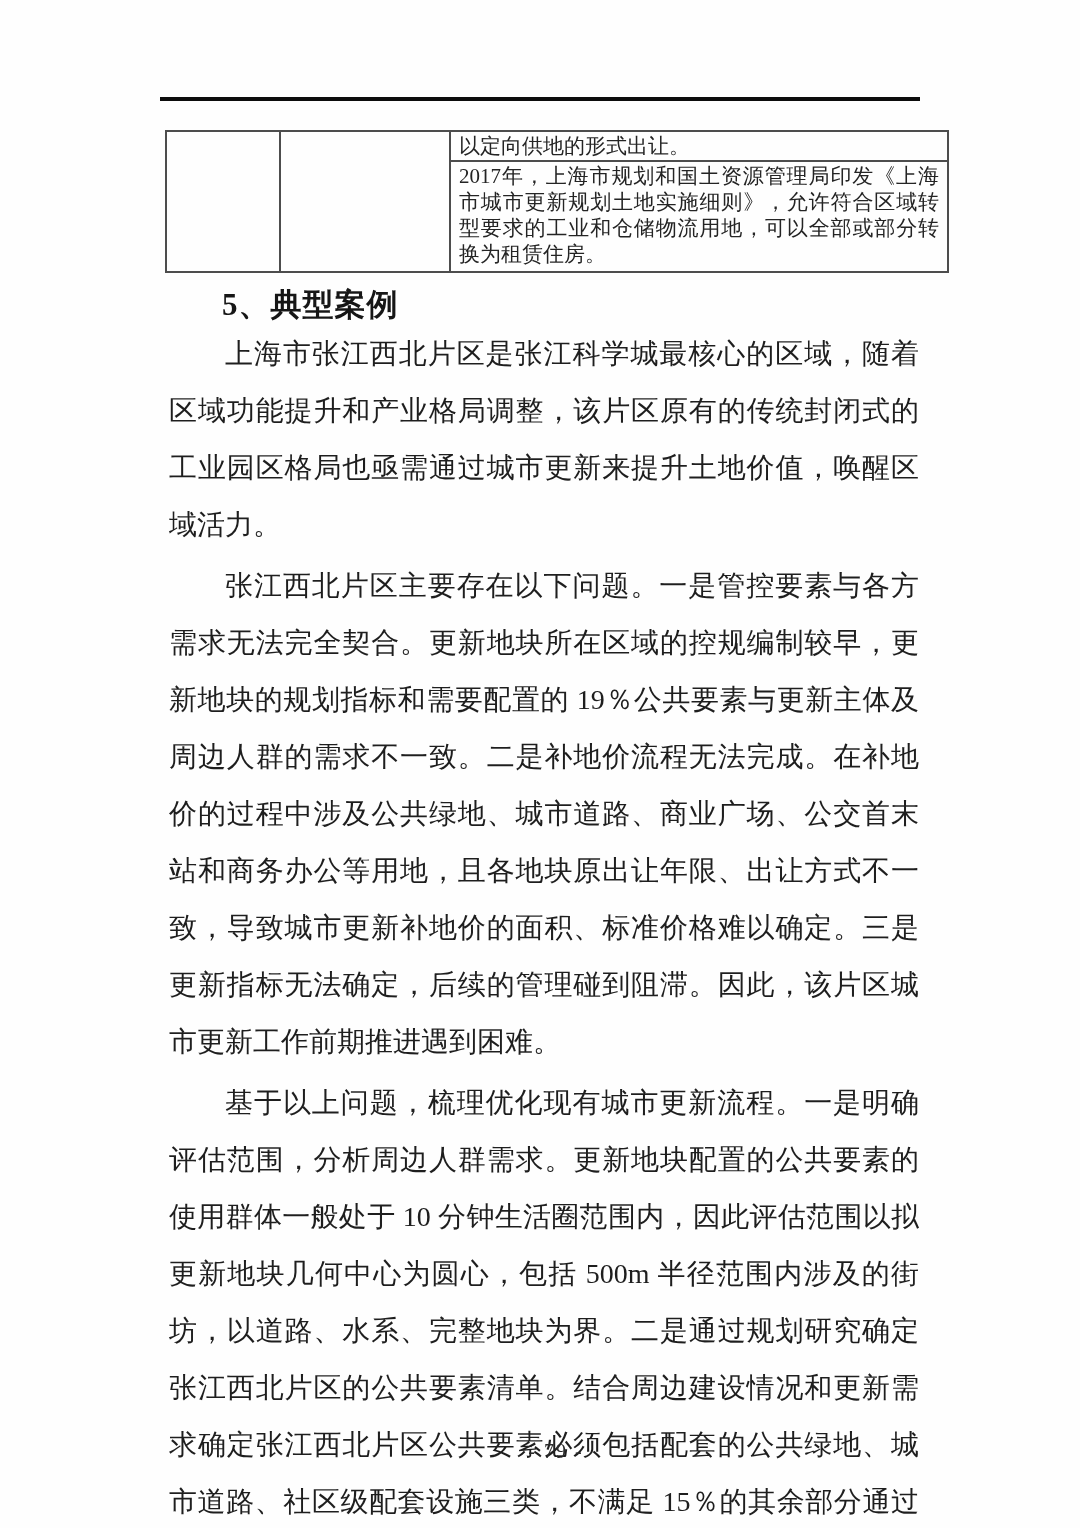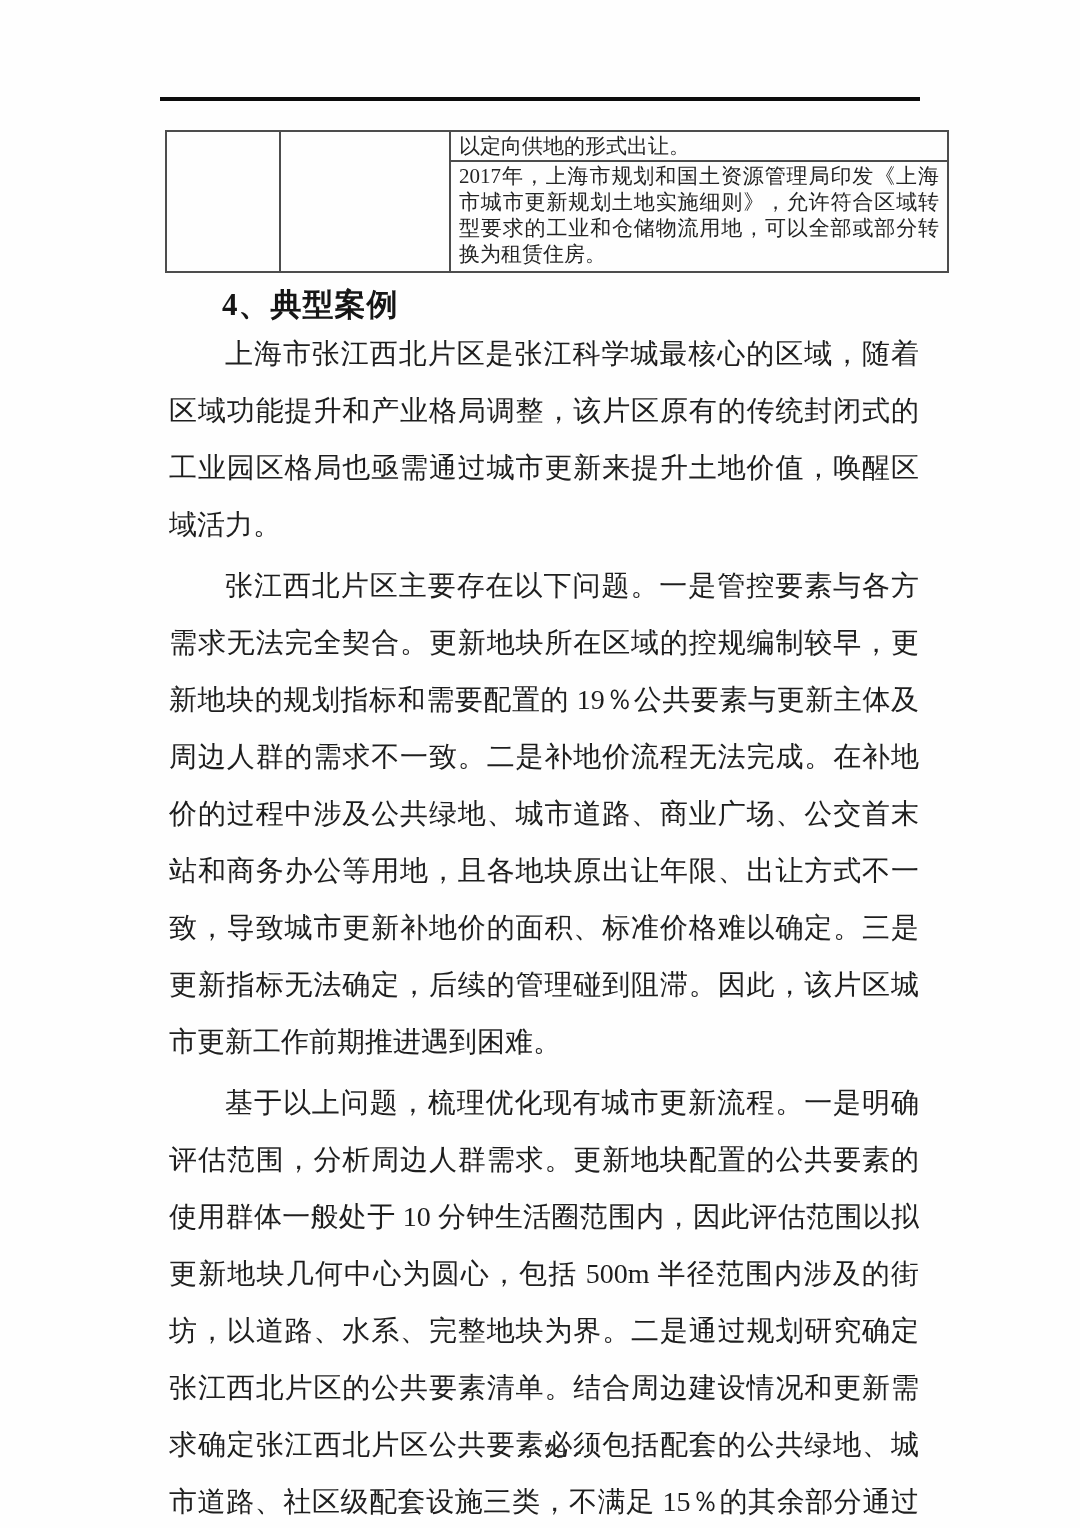--- a/index.html
+++ b/index.html
@@ -96,21 +96,21 @@
         <td class="c1" rowspan="2"></td>
         <td class="c2" rowspan="2"></td>
         <td class="c3">以定向供地的形式出让。</td>
       </tr>
       <tr class="r2">
         <td class="c3">2017年，上海市规划和国土资源管理局印发《上海市城市更新规划土地实施细则》，允许符合区域转型要求的工业和仓储物流用地，可以全部或部分转换为租赁住房。</td>
       </tr>
     </tbody>
   </table>
 
-  <div class="section-heading">4、典型案例</div>
+  <div class="section-heading">5、典型案例</div>
 
   <div class="body-text">
     <p>上海市张江西北片区是张江科学城最核心的区域，随着区域功能提升和产业格局调整，该片区原有的传统封闭式的工业园区格局也亟需通过城市更新来提升土地价值，唤醒区域活力。</p>
     <p>张江西北片区主要存在以下问题。一是管控要素与各方需求无法完全契合。更新地块所在区域的控规编制较早，更新地块的规划指标和需要配置的 19％公共要素与更新主体及周边人群的需求不一致。二是补地价流程无法完成。在补地价的过程中涉及公共绿地、城市道路、商业广场、公交首末站和商务办公等用地，且各地块原出让年限、出让方式不一致，导致城市更新补地价的面积、标准价格难以确定。三是更新指标无法确定，后续的管理碰到阻滞。因此，该片区城市更新工作前期推进遇到困难。</p>
     <p>基于以上问题，梳理优化现有城市更新流程。一是明确评估范围，分析周边人群需求。更新地块配置的公共要素的使用群体一般处于 10 分钟生活圈范围内，因此评估范围以拟更新地块几何中心为圆心，包括 500m 半径范围内涉及的街坊，以道路、水系、完整地块为界。二是通过规划研究确定张江西北片区的公共要素清单。结合周边建设情况和更新需求确定张江西北片区公共要素必须包括配套的公共绿地、城市道路、社区级配套设施三类，不满足 15％的其余部分通过设置提升类公共服务设施来补充。三是通过建筑验证确定</p>
   </div>
 
   <div class="page-number">- 79 -</div>
 
 </div>

